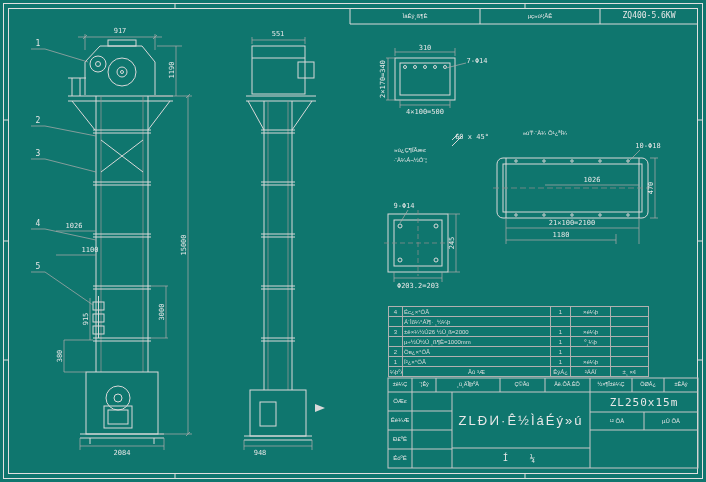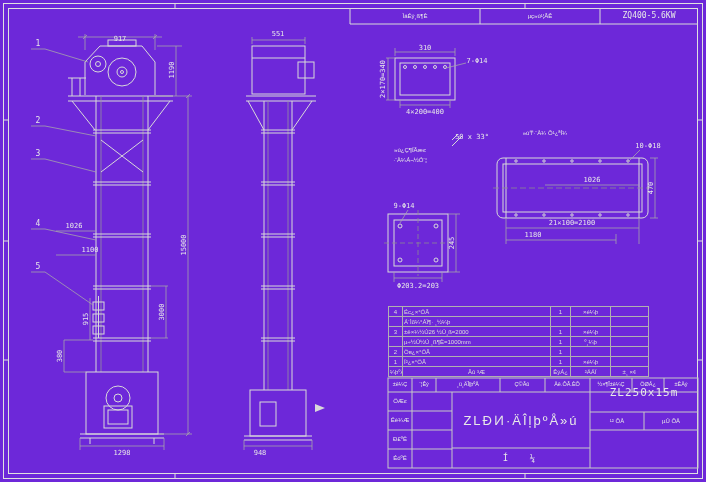--- a/index.html
+++ b/index.html
@@ -1,16 +1,16 @@
 <!DOCTYPE html>
 <html><head>
 <meta charset="utf-8">
 <style>
   html,body{margin:0;padding:0;background:#000;}
-  .canvas{position:relative;width:706px;height:482px;background:#6d28d9;overflow:hidden;
+  .canvas{position:relative;width:706px;height:482px;background:#0f766e;overflow:hidden;
           font-family:"DejaVu Sans Mono",monospace;}
   .canvas svg{position:absolute;left:0;top:0;}
   .t{position:absolute;color:#e8e8e8;font-size:7px;line-height:1;white-space:nowrap;
      transform:translate(-50%,-50%);}
   .t.v{transform:translate(-50%,-50%) rotate(-90deg);}
   .f5{font-size:5.5px;font-family:"Liberation Sans",sans-serif;}
   .f6{font-size:6px;font-family:"Liberation Sans",sans-serif;}
   .f8{font-size:8px;}
   .f9{font-size:9px;}
   .f11{font-size:11px;letter-spacing:1px;}
@@ -283,47 +283,47 @@
 <div class="t f6" style="left:415px;top:16px">ÌáÉý¸ß¶È</div>
 <div class="t f6" style="left:540px;top:16px">µç»ú¹¦ÂÊ</div>
 <div class="t f8" style="left:649px;top:16px">ZQ400-5.6KW</div>
 
 <div class="t f8" style="left:38px;top:44px">1</div>
 <div class="t f8" style="left:38px;top:121px">2</div>
 <div class="t f8" style="left:38px;top:154px">3</div>
 <div class="t f8" style="left:38px;top:224px">4</div>
 <div class="t f8" style="left:38px;top:267px">5</div>
 
-<div class="t" style="left:120px;top:39px">917</div>
+<div class="t" style="left:120px;top:31px">917</div>
 <div class="t v" style="left:172px;top:70px">1190</div>
 <div class="t v" style="left:184px;top:245px">15000</div>
 <div class="t v" style="left:162px;top:312px">3000</div>
 <div class="t" style="left:74px;top:226px">1026</div>
 <div class="t" style="left:90px;top:250px">1100</div>
 <div class="t v" style="left:86px;top:319px">915</div>
 <div class="t v" style="left:60px;top:356px">380</div>
-<div class="t" style="left:122px;top:453px">1298</div>
+<div class="t" style="left:122px;top:453px">2084</div>
 
 <div class="t" style="left:278px;top:34px">551</div>
 <div class="t" style="left:260px;top:453px">948</div>
 
 <div class="t" style="left:425px;top:48px">310</div>
 <div class="t" style="left:477px;top:61px">7-Φ14</div>
-<div class="t" style="left:425px;top:112px">4×200=400</div>
+<div class="t" style="left:425px;top:112px">4×100=500</div>
 <div class="t v" style="left:383px;top:79px">2×170=340</div>
 
-<div class="t" style="left:472px;top:137px">50 x 33°</div>
+<div class="t" style="left:472px;top:137px">60 x 45°</div>
 <div class="t f6" style="left:410px;top:150px">»ú¿Ç¶ÏÃæͼ</div>
 <div class="t f6" style="left:410px;top:160px">·¨À¼Á¬½Ó´¦</div>
 
 <div class="t f6" style="left:545px;top:133px">»úͲ·¨À¼ Õ¹¿ªÍ¼</div>
 <div class="t" style="left:648px;top:146px">10-Φ18</div>
 <div class="t" style="left:592px;top:180px">1026</div>
 <div class="t" style="left:572px;top:223px">21×100=2100</div>
-<div class="t" style="left:533px;top:235px">1180</div>
+<div class="t" style="left:561px;top:235px">1180</div>
 <div class="t v" style="left:651px;top:188px">470</div>
 
 <div class="t" style="left:404px;top:206px">9-Φ14</div>
 <div class="t" style="left:418px;top:286px">Φ203.2=203</div>
 <div class="t v" style="left:452px;top:243px">245</div>
 
 <table class="parts">
   <colgroup>
         <col style="width:14px">
         <col style="width:148px">
@@ -388,25 +388,25 @@
 <div class="t f5" style="left:424px;top:385px">´¦Êý</div>
 <div class="t f5" style="left:468px;top:385px">¸ü¸ÄÎļþºÅ</div>
 <div class="t f5" style="left:522px;top:385px">Ç©Ãû</div>
 <div class="t f5" style="left:567px;top:385px">Äê.ÔÂ.ÈÕ</div>
 
 <div class="t f6" style="left:400px;top:401px">ÖÆͼ</div>
 <div class="t f6" style="left:400px;top:420px">Éè¼Æ</div>
 <div class="t f6" style="left:400px;top:439px">Ð£ºË</div>
 <div class="t f6" style="left:400px;top:458px">ÉóºË</div>
 
-<div class="t f13" style="left:521px;top:420px">ZLÐͶ·ÄÎļþºÅ»ú</div>
+<div class="t f13" style="left:521px;top:420px">ZLÐͶ·Ê½ÌáÉý»ú</div>
 <div class="t f9 ls" style="left:523px;top:458px">Í ¼</div>
 
 <div class="t f5" style="left:611px;top:385px">½×¶Î±ê¼Ç</div>
 <div class="t f5" style="left:648px;top:385px">ÖØÁ¿</div>
 <div class="t f5" style="left:681px;top:385px">±ÈÀý</div>
 
-<div class="t f11" style="left:644px;top:392px">ZL250x15m</div>
+<div class="t f11" style="left:644px;top:402px">ZL250x15m</div>
 
 <div class="t f6" style="left:617px;top:421px">¹² ÕÅ</div>
 <div class="t f6" style="left:671px;top:421px">µÚ ÕÅ</div>
 
 </div>
 
 </body></html>

